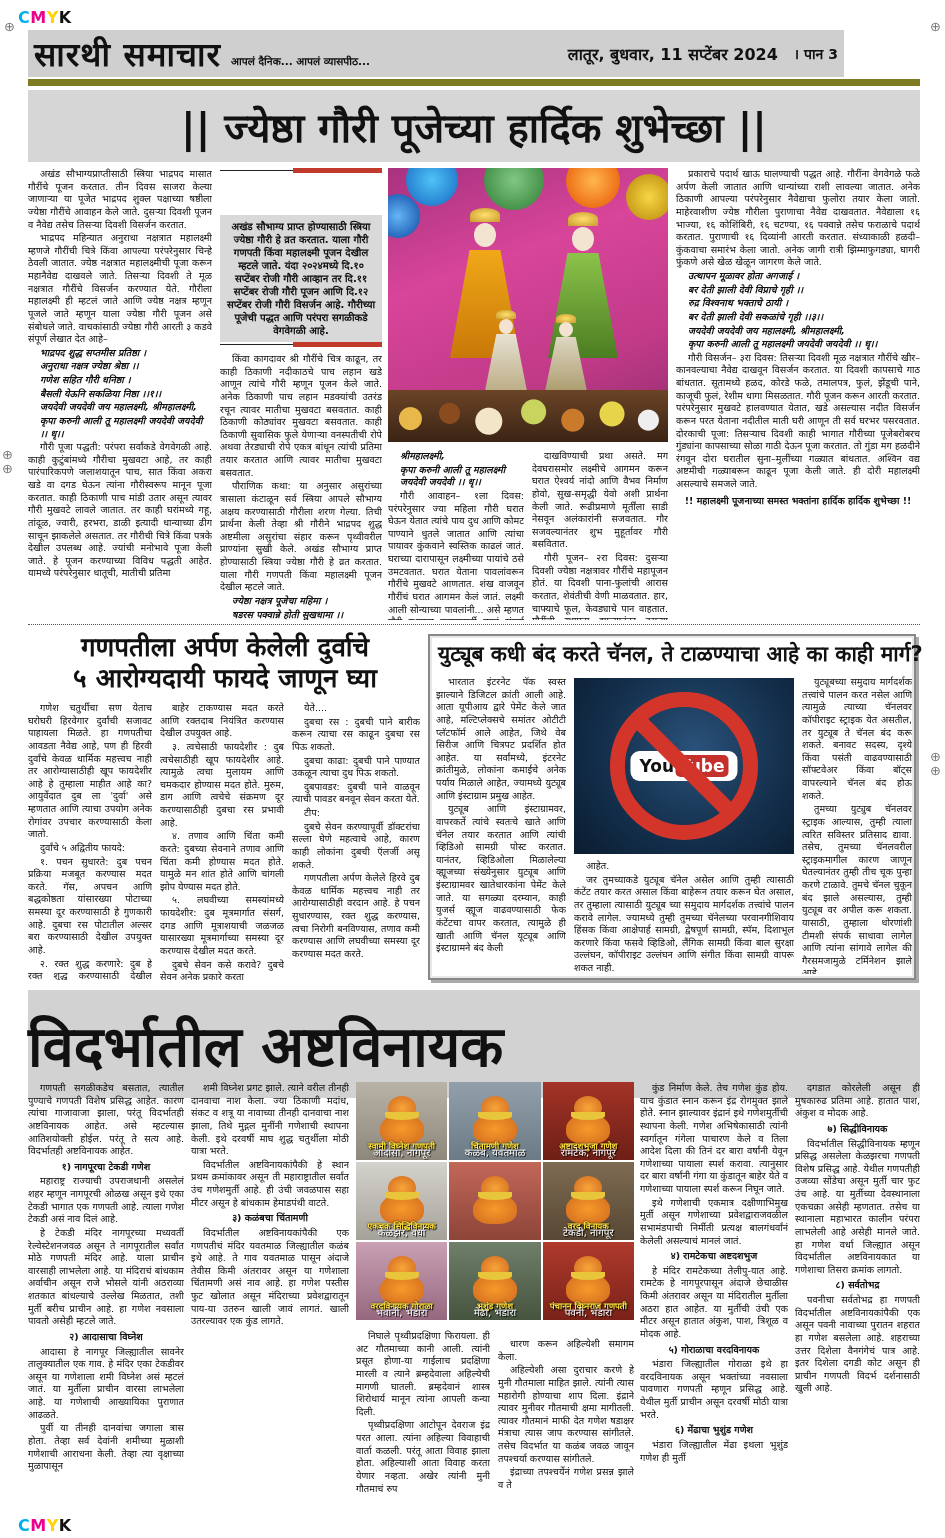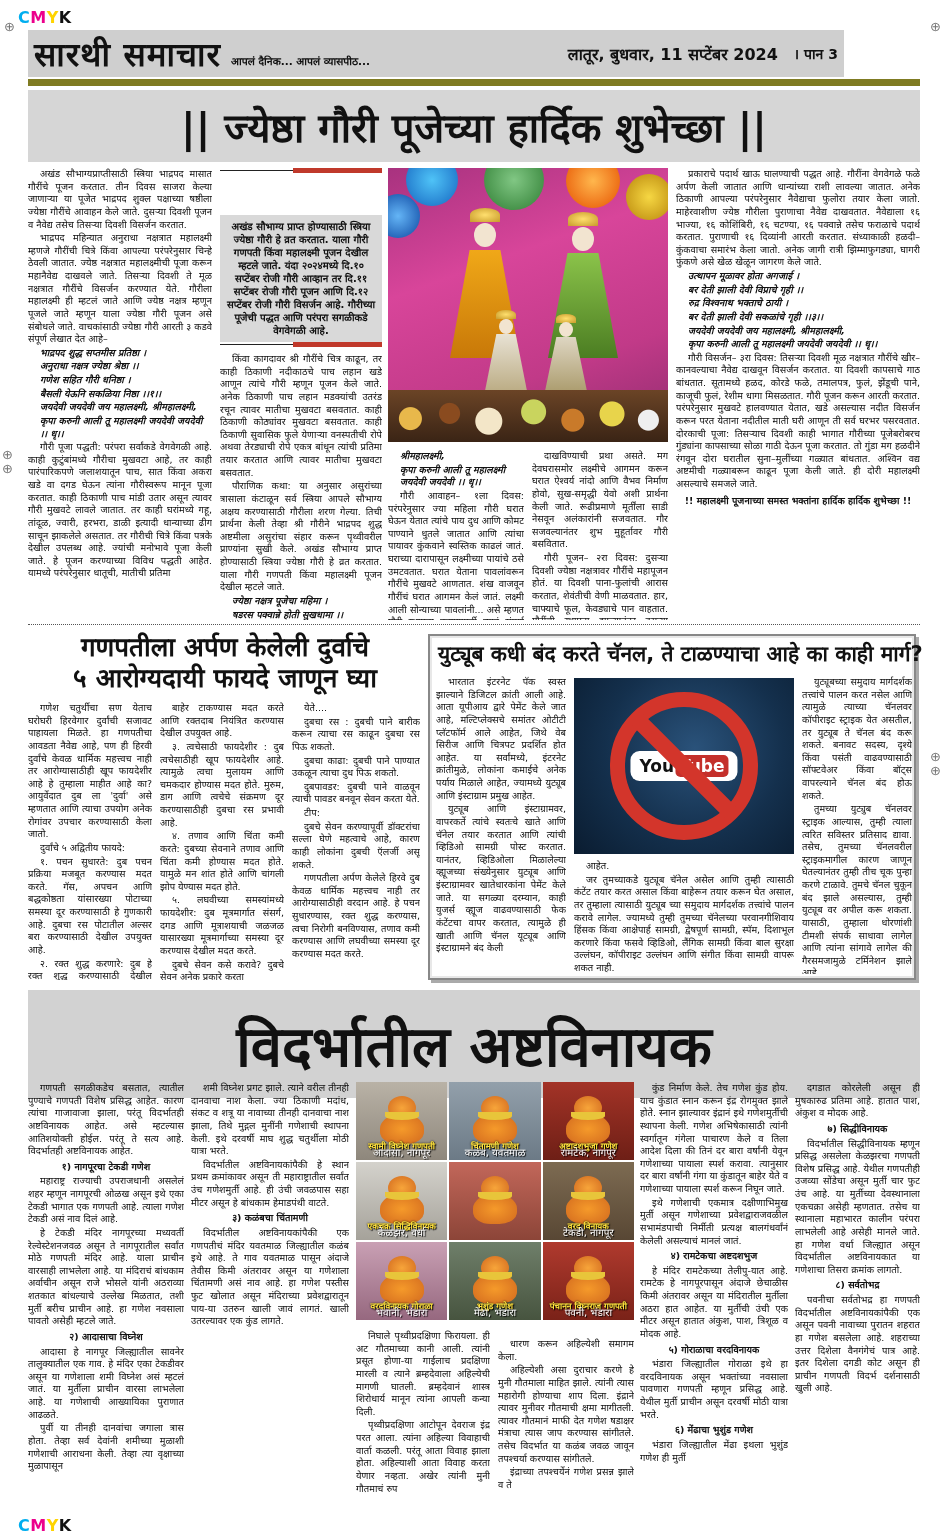--- a/index.html
+++ b/index.html
@@ -83,21 +83,21 @@
   .yt-logo .tube{background:#c4302b;color:#fff;border-radius:5px;padding:1px 4px;margin-left:1px;}
   .no-sign{position:absolute;left:50%;top:50%;transform:translate(-50%,-50%);width:118px;height:118px;
            border:15px solid #d3352b;border-radius:50%;}
   .no-sign::before{content:"";position:absolute;left:-6px;top:50%;margin-top:-8px;width:130px;height:16px;
                    background:#d3352b;transform:rotate(45deg);}
   .yt-c2{left:574px;top:860px;width:220px;height:114px;}
   .yt-c3{left:802px;top:676px;width:110px;height:298px;}
 
   
   .vid-band{position:absolute;left:28px;top:990px;width:892px;height:108px;background:#d2d2d2;
-            display:flex;align-items:center;justify-content:center;}
+            display:flex;align-items:center;}
   .vid-band .txt{font-size:56px;font-weight:800;white-space:nowrap;}
   .vid-block{position:absolute;left:28px;top:1082px;width:892px;height:438px;}
   .vid-c1{left:0;top:0;width:156px;height:438px;}
   .vid-c2{left:163px;top:0;width:158px;height:438px;}
   .vid-c4{left:612px;top:0;width:148px;height:438px;}
   .vid-c5{left:767px;top:0;width:125px;height:438px;}
   .photo-grid{position:absolute;left:328px;top:0;width:278px;height:242px;
               display:grid;grid-template-columns:repeat(3,1fr);grid-auto-rows:78px;gap:2px;}
   .photo-cell{position:relative;overflow:hidden;}
   .photo-cell:nth-child(1){background:linear-gradient(#b9b2a6,#8e877c);}

